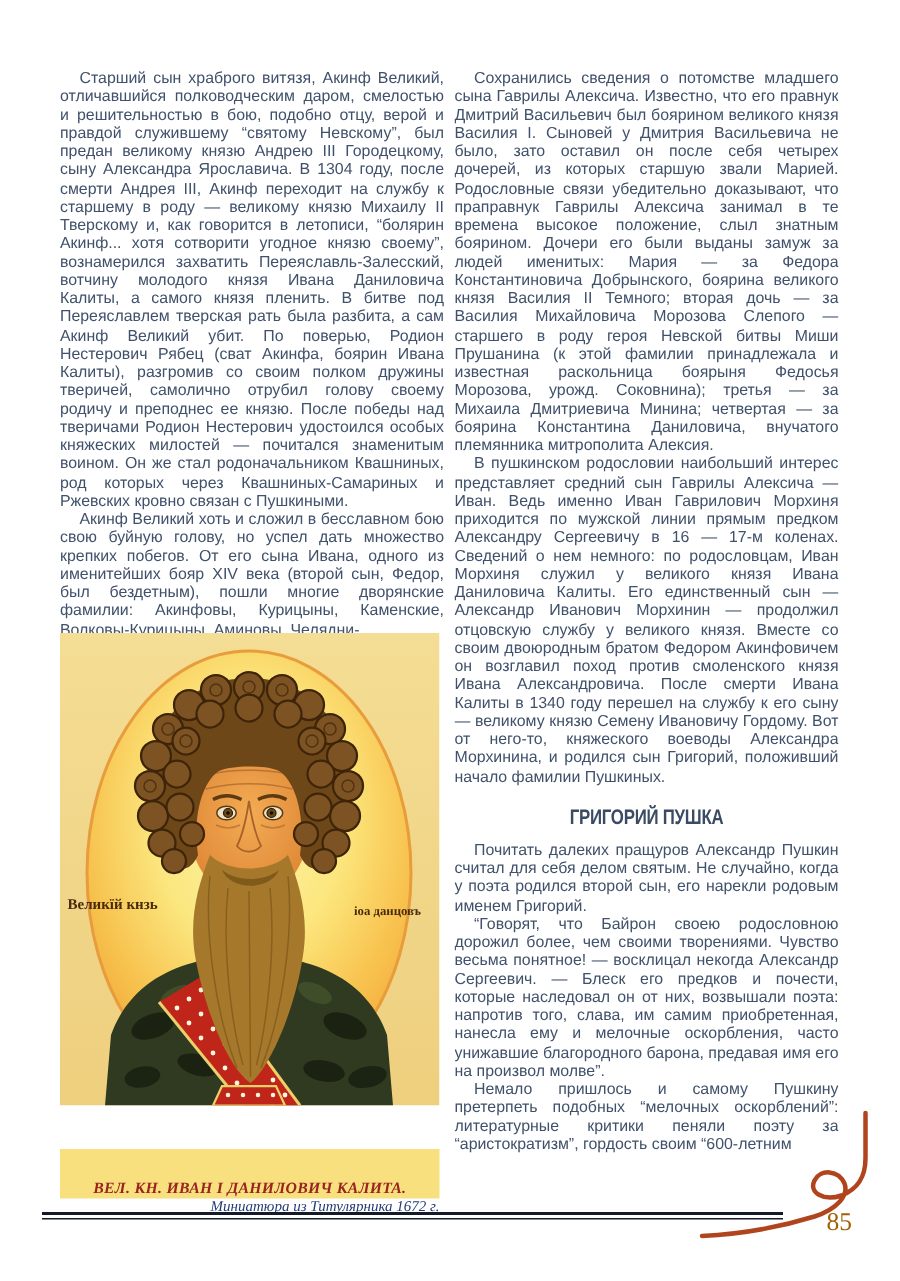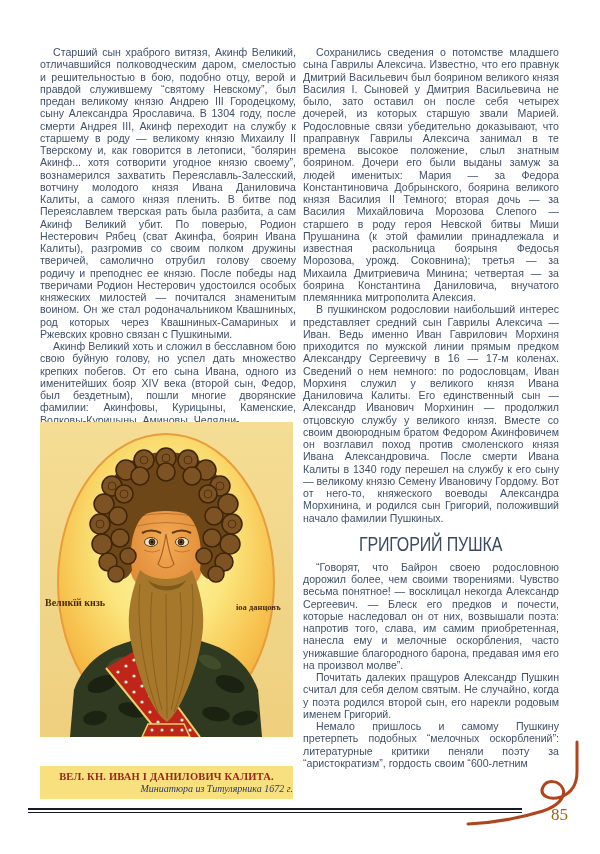--- a/index.html
+++ b/index.html
@@ -12,34 +12,34 @@
     position:absolute;top:46px;
     font-size:10.6px;line-height:12.25px;letter-spacing:0px;
     color:#40516b;text-align:justify;overflow:hidden;
   }
   .col p{margin:0;}
   .col p.indent{text-indent:13px;}
   .col-left{left:40px;width:256px;height:399px;}
   .col-right{left:303px;width:256px;height:745px;}
   .section-heading{
     margin:10px 0 7px 0;text-align:center;
-    font-size:20px;font-weight:400;color:#3a4b63;line-height:20px;
+    font-size:14px;font-weight:700;color:#3a4b63;line-height:20px;
   }
   .section-heading span{
     display:inline-block;transform:scaleX(0.8);transform-origin:center;
     letter-spacing:-0.2px;white-space:nowrap;
   }
   .figure-wrap{position:absolute;left:40px;top:422px;width:253px;}
   .figure-caption{
     position:absolute;left:40px;top:766px;width:253px;height:33px;
     background:#f7e07d;text-align:center;
     font-family:"Liberation Serif",serif;
   }
   .caption-title{
-    margin-top:4px;font-size:10.5px;font-weight:700;
+    margin-top:20px;font-size:10.5px;font-weight:700;font-style:italic;
     color:#992420;line-height:13px;letter-spacing:0.2px;
   }
   .caption-subtitle{
     font-size:10px;font-style:italic;color:#243a74;line-height:12px;text-align:right;
   }
   .footer-rule{
     position:absolute;left:28px;top:808px;width:494px;height:2px;
     border-top:2.5px solid #151a29;border-bottom:1.5px solid #151a29;
   }
   .flourish{position:absolute;left:440px;top:728px;}
@@ -53,22 +53,22 @@
 
 <div class="col col-left">
   <p class="indent">Старший сын храброго витязя, Акинф Великий, отличавшийся полководческим даром, смелостью и решительностью в бою, подобно отцу, верой и правдой служившему “святому Невскому”, был предан великому князю Андрею III Городецкому, сыну Александра Ярославича. В 1304 году, после смерти Андрея III, Акинф переходит на службу к старшему в роду — великому князю Михаилу II Тверскому и, как говорится в летописи, “болярин Акинф... хотя сотворити угодное князю своему”, вознамерился захватить Переяславль-Залесский, вотчину молодого князя Ивана Даниловича Калиты, а самого князя пленить. В битве под Переяславлем тверская рать была разбита, а сам Акинф Великий убит. По поверью, Родион Нестерович Рябец (сват Акинфа, боярин Ивана Калиты), разгромив со своим полком дружины тверичей, самолично отрубил голову своему родичу и преподнес ее князю. После победы над тверичами Родион Нестерович удостоился особых княжеских милостей — почитался знаменитым воином. Он же стал родоначальником Квашниных, род которых через Квашниных-Самариных и Ржевских кровно связан с Пушкиными.</p>
   <p class="indent">Акинф Великий хоть и сложил в бесславном бою свою буйную голову, но успел дать множество крепких побегов. От его сына Ивана, одного из именитейших бояр XIV века (второй сын, Федор, был бездетным), пошли многие дворянские фамилии: Акинфовы, Курицыны, Каменские, Волковы-Курицыны, Аминовы, Челядни-</p>
 </div>
 
 <div class="col col-right">
   <p class="indent">Сохранились сведения о потомстве младшего сына Гаврилы Алексича. Известно, что его правнук Дмитрий Васильевич был боярином великого князя Василия I. Сыновей у Дмитрия Васильевича не было, зато оставил он после себя четырех дочерей, из которых старшую звали Марией. Родословные связи убедительно доказывают, что праправнук Гаврилы Алексича занимал в те времена высокое положение, слыл знатным боярином. Дочери его были выданы замуж за людей именитых: Мария — за Федора Константиновича Добрынского, боярина великого князя Василия II Темного; вторая дочь — за Василия Михайловича Морозова Слепого — старшего в роду героя Невской битвы Миши Прушанина (к этой фамилии принадлежала и известная раскольница боярыня Федосья Морозова, урожд. Соковнина); третья — за Михаила Дмитриевича Минина; четвертая — за боярина Константина Даниловича, внучатого племянника митрополита Алексия.</p>
   <p class="indent">В пушкинском родословии наибольший интерес представляет средний сын Гаврилы Алексича — Иван. Ведь именно Иван Гаврилович Морхиня приходится по мужской линии прямым предком Александру Сергеевичу в 16 — 17-м коленах. Сведений о нем немного: по родословцам, Иван Морхиня служил у великого князя Ивана Даниловича Калиты. Его единственный сын — Александр Иванович Морхинин — продолжил отцовскую службу у великого князя. Вместе со своим двоюродным братом Федором Акинфовичем он возглавил поход против смоленского князя Ивана Александровича. После смерти Ивана Калиты в 1340 году перешел на службу к его сыну — великому князю Семену Ивановичу Гордому. Вот от него-то, княжеского воеводы Александра Морхинина, и родился сын Григорий, положивший начало фамилии Пушкиных.</p>
   <h2 class="section-heading"><span>ГРИГОРИЙ ПУШКА</span></h2>
+  <p class="indent">Почитать далеких пращуров Александр Пушкин считал для себя делом святым. Не случайно, когда у поэта родился второй сын, его нарекли родовым именем Григорий.</p>
   <p class="indent">“Говорят, что Байрон своею родословною дорожил более, чем своими творениями. Чувство весьма понятное! — восклицал некогда Александр Сергеевич. — Блеск его предков и почести, которые наследовал он от них, возвышали поэта: напротив того, слава, им самим приобретенная, нанесла ему и мелочные оскорбления, часто унижавшие благородного барона, предавая имя его на произвол молве”.</p>
-  <p class="indent">Почитать далеких пращуров Александр Пушкин считал для себя делом святым. Не случайно, когда у поэта родился второй сын, его нарекли родовым именем Григорий.</p>
   <p class="indent">Немало пришлось и самому Пушкину претерпеть подобных “мелочных оскорблений”: литературные критики пеняли поэту за “аристократизм”, гордость своим “600-летним</p>
 </div>
 
 <div class="figure-wrap">
   <svg width="253" height="315" viewBox="0 0 253 315">
     <defs>
       <radialGradient id="haloGrad" cx="50%" cy="38%" r="72%">
         <stop offset="0%" stop-color="#fdf4ac"></stop>
         <stop offset="40%" stop-color="#fce87f"></stop>
         <stop offset="70%" stop-color="#f8c24d"></stop>

